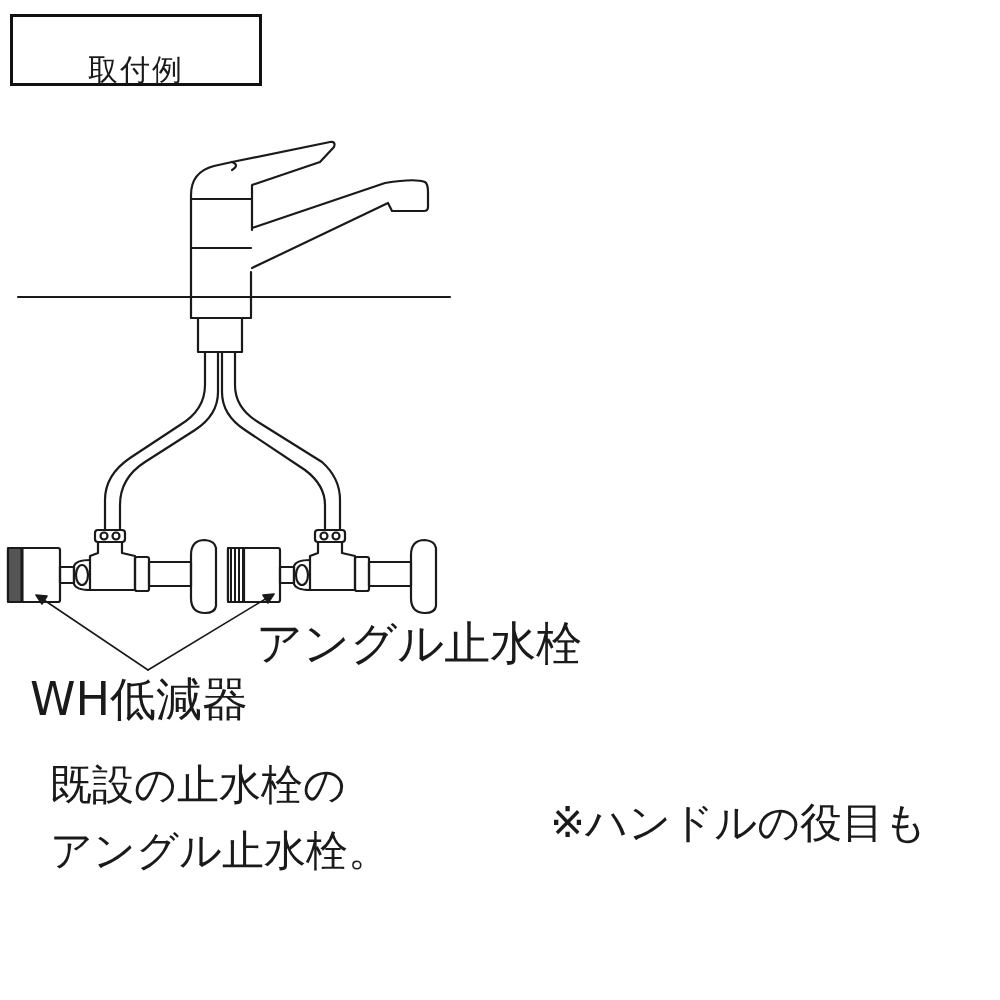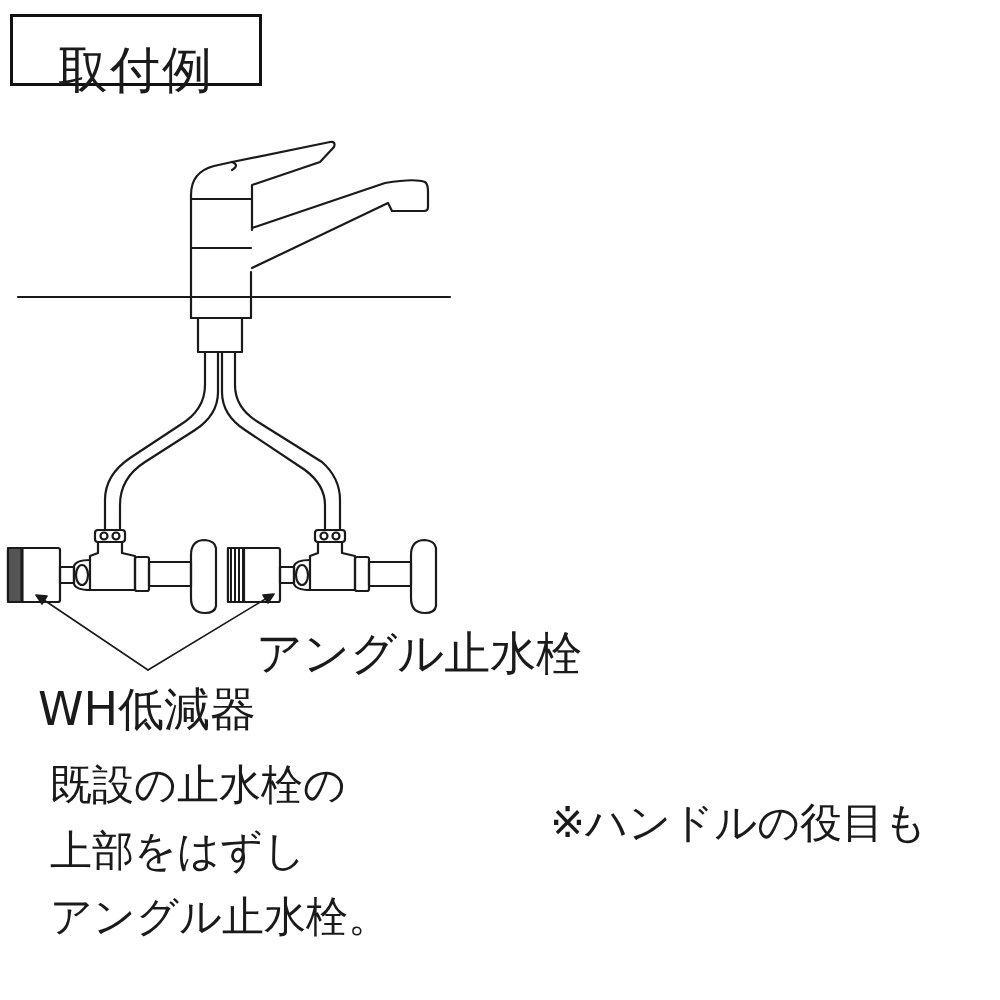--- a/index.html
+++ b/index.html
@@ -1,25 +1,25 @@
 <!DOCTYPE html>
 <html><head>
 <meta charset="utf-8">
 <style>
   html, body { margin: 0; padding: 0; background: #ffffff; }
   body { width: 1000px; height: 1000px; position: relative; overflow: hidden;
          font-family: "DejaVu Sans", "Liberation Sans", sans-serif; color: #1a1a1a; }
   .title-box { position: absolute; left: 10px; top: 14px; width: 252px; height: 72px;
                border: 3px solid #111; box-sizing: border-box; display: flex;
                align-items: center; justify-content: center; }
-  .title-box span { font-size: 50px; letter-spacing: 2px; margin-top: 40px; }
+  .title-box span { font-size: 30px; letter-spacing: 2px; margin-top: 40px; }
   svg.drawing { position: absolute; left: 0; top: 0; }
-  .label { position: absolute; white-space: nowrap; font-size: 46px; line-height: 1; margin-top: 10px; }
+  .label { position: absolute; white-space: nowrap; font-size: 46px; line-height: 1; }
   .label-angle { left: 256px; top: 620px; }
-  .label-wh { left: 38px; top: 676px; }
+  .label-wh { left: 30px; top: 676px; }
   .note { position: absolute; font-size: 42px; line-height: 66px; white-space: nowrap; }
   .note-left { left: 50px; top: 752px; }
   .note-right { left: 522px; top: 790px; margin-left: 28px; }
   .note-right .indent { padding-left: 52px; display: block; }
   .note-left .line { display: block; }
 </style>
 </head>
 <body>
 
 <div class="title-box">
@@ -105,19 +105,18 @@
     <line x1="148" y1="670" x2="272" y2="595"></line>
     <path d="M274 594 L263 595 L268 603 Z" fill="#1a1a1a"></path>
   </g>
 </svg>
 
 <div class="label label-angle">アングル止水栓</div>
 <div class="label label-wh">WH低減器</div>
 
 <div class="note note-left">
   <span class="line">既設の止水栓の</span>
-  <span class="line">上部をはずし</span>
   <span class="line">アングル止水栓。</span>
 </div>
 
 <div class="note note-right">
   <span class="line" style="display:block">※ハンドルの役目も</span>
 </div>
 
 </body></html>

